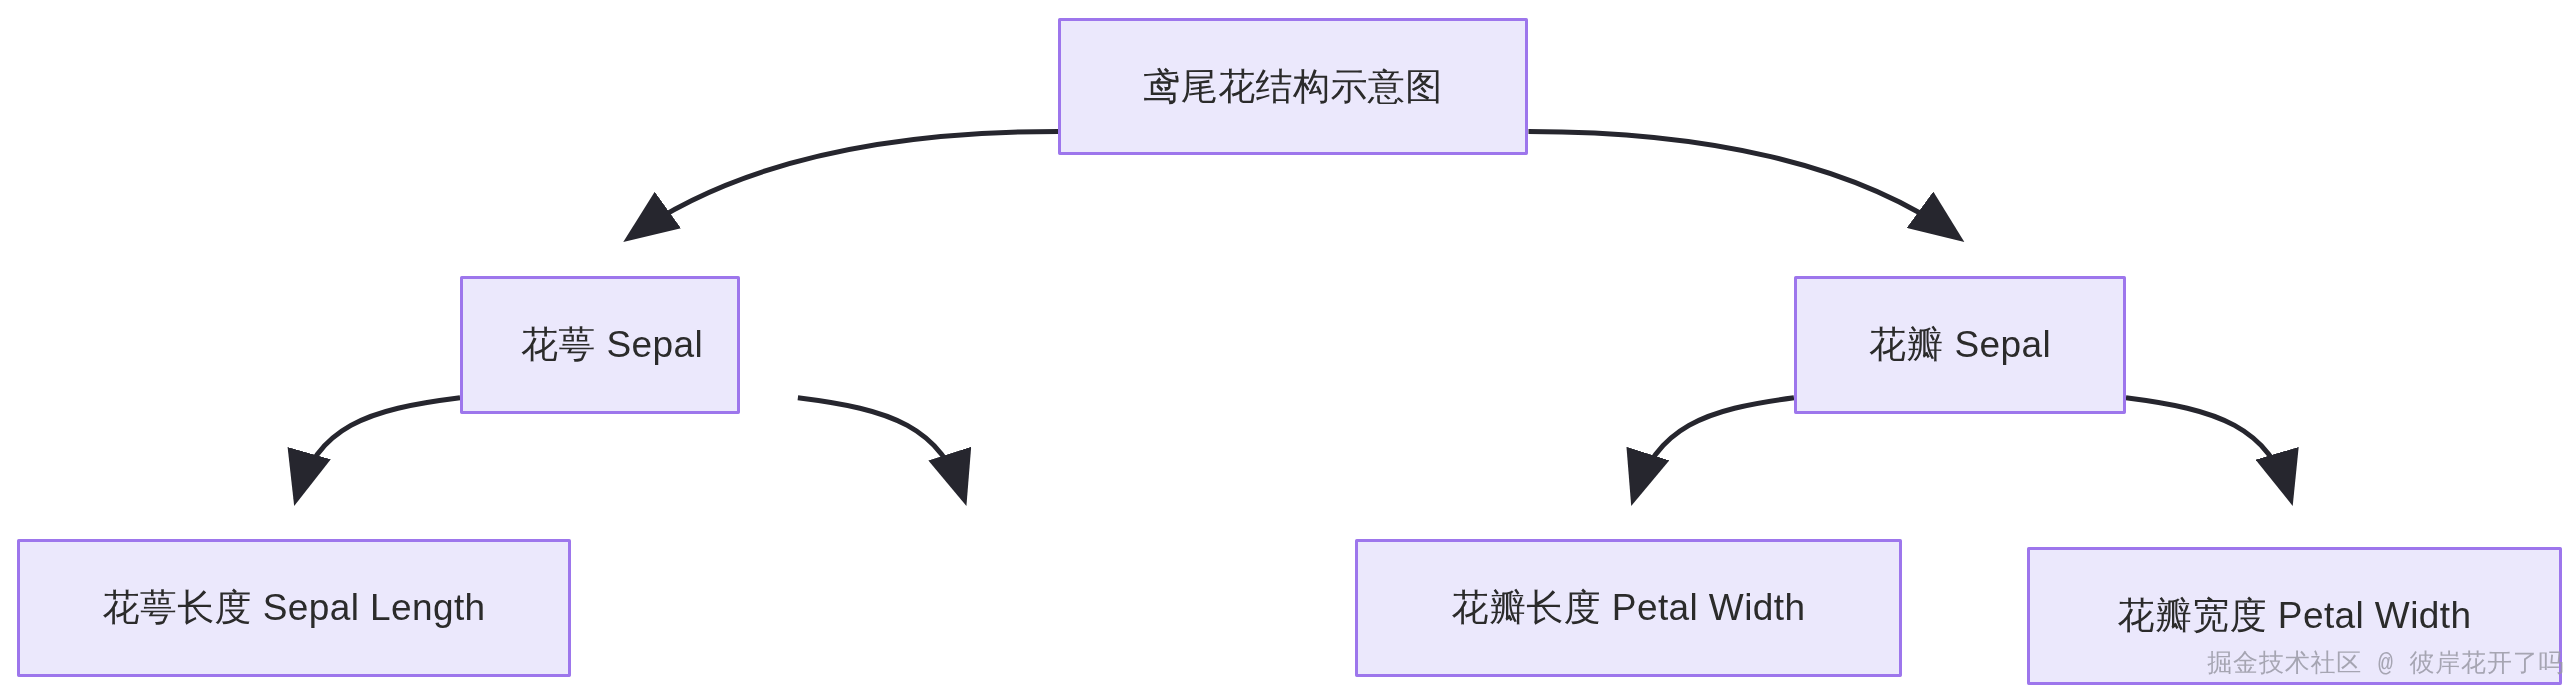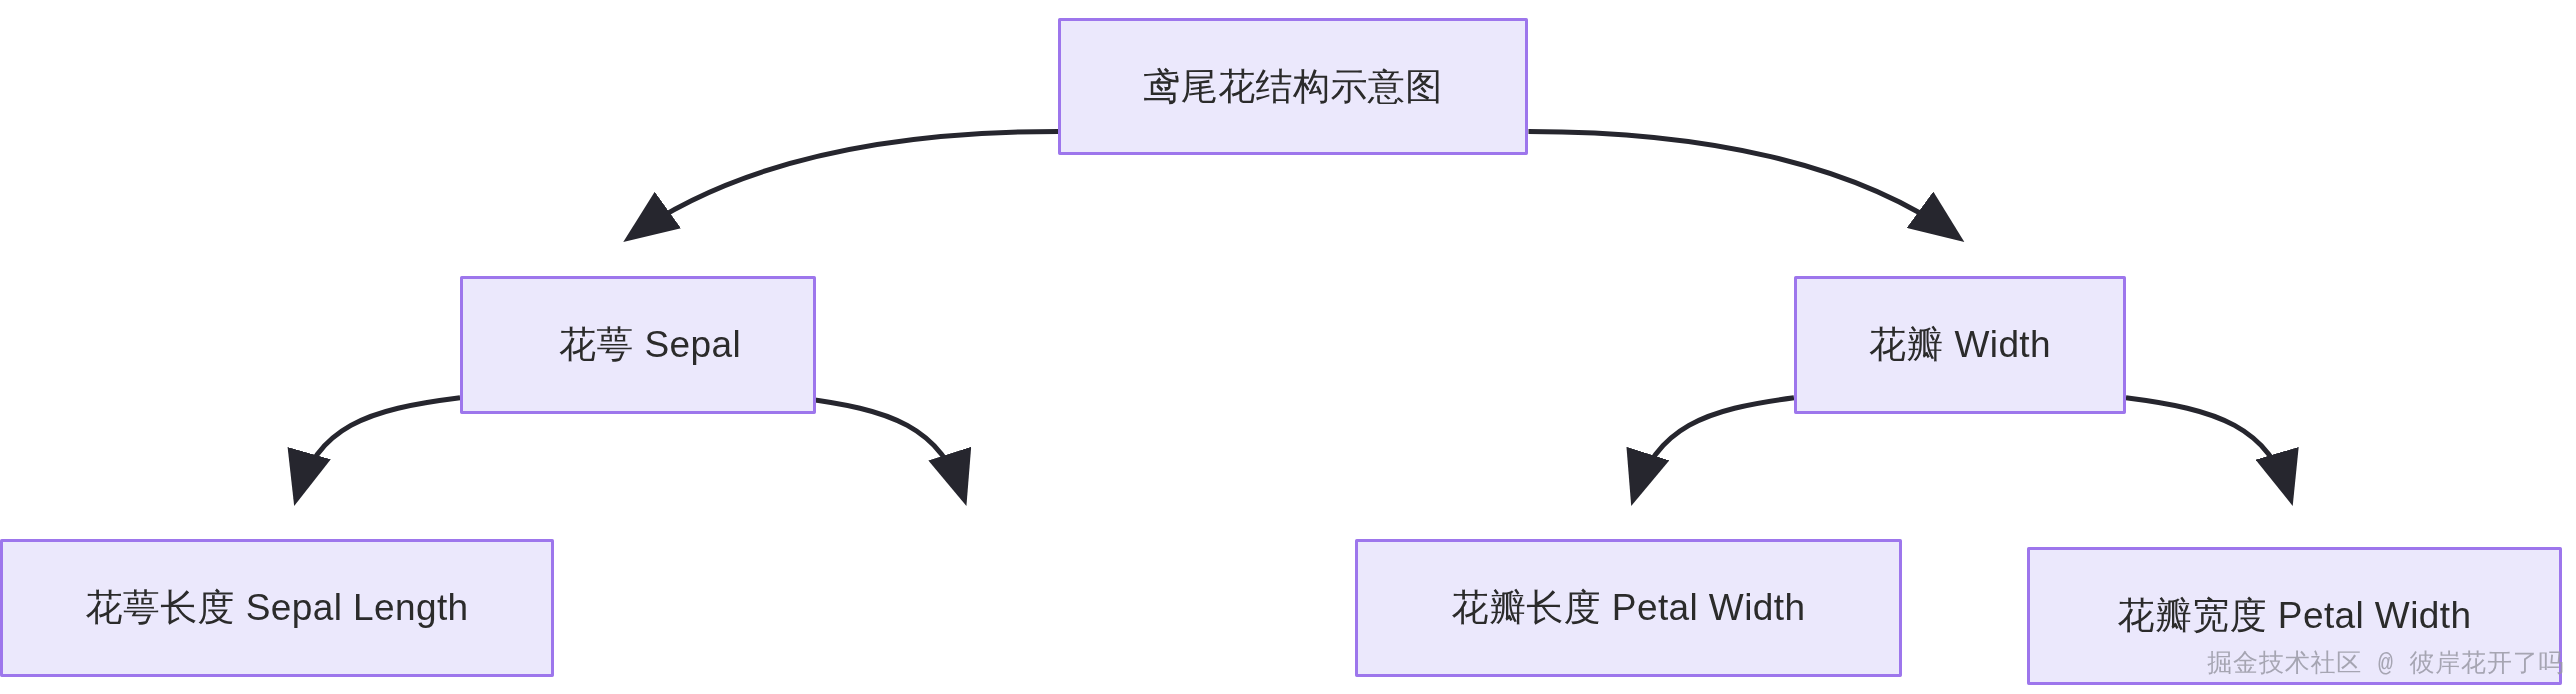--- a/index.html
+++ b/index.html
@@ -36,23 +36,23 @@
   }
   .node-label {
     color: #2b2b2b;
     font-size: 37px;
     line-height: 1.25;
     letter-spacing: 0.4px;
     white-space: nowrap;
     text-align: center;
   }
   #node-root   { left: 1058px; top: 18.3px;  width: 470px; height: 137px; }
-  #node-sepal  { left: 460px;  top: 276px; width: 356px; height: 138px; padding-left: 24px; }
+  #node-sepal  { left: 460px;  top: 276px; width: 280px; height: 138px; padding-left: 24px; }
   #node-petal  { left: 1794px; top: 276px; width: 332px; height: 138px; }
-  #node-sepal-length { left: 0;   top: 539px; width: 554px; height: 138px; }
+  #node-sepal-length { left: 17px;   top: 539px; width: 554px; height: 138px; }
   #node-sepal-width  { left: 696px;  top: 539px; width: 536px; height: 138px; }
   #node-petal-length { left: 1355px; top: 539px; width: 547px; height: 138px; }
   #node-petal-width  { left: 2027px; top: 539px; width: 535px; height: 138px; margin-top: 8px; }
   #watermark {
     position: absolute;
     right: 11.7px;
     top: 646px;
     font-size: 25px;
     color: #9a9aa6;
     opacity: 0.85;
@@ -88,21 +88,21 @@
 
   <div class="node" id="node-root">
     <span class="node-label">鸢尾花结构示意图</span>
   </div>
 
   <div class="node" id="node-sepal">
     <span class="node-label">花萼 Sepal</span>
   </div>
 
   <div class="node" id="node-petal">
-    <span class="node-label">花瓣 Width</span>
+    <span class="node-label">花瓣 Sepal</span>
   </div>
 
   <div class="node" id="node-sepal-length">
     <span class="node-label">花萼长度 Sepal Length</span>
   </div>
 
 
   <div class="node" id="node-petal-length">
     <span class="node-label">花瓣长度 Petal Width</span>
   </div>

